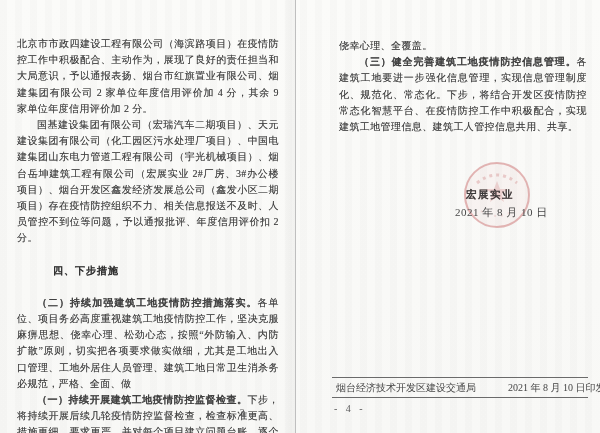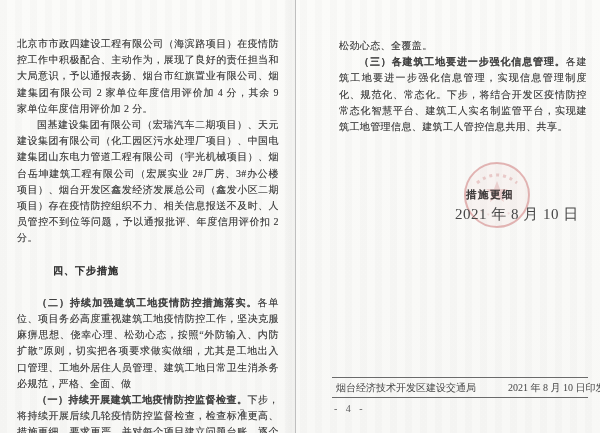--- a/index.html
+++ b/index.html
@@ -55,21 +55,21 @@
   .seal{
     position:absolute;left:463px;top:161px;width:68px;height:68px;pointer-events:none;
   }
   .sig-org{
     position:absolute;left:466px;top:188px;
     font-size:10.5px;font-weight:bold;color:#3b3b3b;letter-spacing:1.5px;white-space:nowrap;
     text-shadow:0 0 0.6px rgba(120,60,60,0.5);
   }
   .sig-date{
     position:absolute;left:455px;top:205px;
-    font-size:15px;color:#474747;letter-spacing:0.5px;white-space:nowrap;
+    font-size:11px;color:#474747;letter-spacing:0.5px;white-space:nowrap;
   }
 
   
   .footer-rule{position:absolute;height:1px;background:#6a6a6a;left:332px;width:256px;}
   .rule-top{top:377px;}
   .rule-bottom{top:397px;}
   .footer-row{
     position:absolute;left:336px;top:381px;width:250px;
     font-size:10px;color:#444;white-space:nowrap;
   }
@@ -90,35 +90,35 @@
       <p class="para indent"><b class="lead">（一）持续开展建筑工地疫情防控监督检查。</b><span>下步，将持续开展后续几轮疫情防控监督检查，检查标准更高、措施更细、要求更严，并对每个项目建立问题台账，逐个整改销号；对于屡查不改的项目，一律停工整顿。</span></p>
     </div>
     <div class="page-num page-num-left">- 3 -</div>
   </div>
 
   <div class="fold-shadow"></div>
   <div class="fold"></div>
 
   <div class="page page-right">
     <div class="body-text">
-      <p class="para">松劲心态、全覆盖。</p>
-      <p class="para indent"><b class="lead">（三）各建筑工地要进一步强化信息管理。</b><span>各建筑工地要进一步强化信息管理，实现信息管理制度化、规范化、常态化。下步，将结合开发区疫情防控常态化智慧平台、建筑工人实名制监管平台，实现建筑工地管理信息、建筑工人管控信息共用、共享。</span></p>
+      <p class="para">侥幸心理、全覆盖。</p>
+      <p class="para indent"><b class="lead">（三）健全完善建筑工地疫情防控信息管理。</b><span>各建筑工地要进一步强化信息管理，实现信息管理制度化、规范化、常态化。下步，将结合开发区疫情防控常态化智慧平台、在疫情防控工作中积极配合，实现建筑工地管理信息、建筑工人管控信息共用、共享。</span></p>
     </div>
   </div>
 
   <div class="seal">
     <svg width="68" height="68" viewBox="0 0 68 68">
       <circle cx="34" cy="34" r="32" fill="none" stroke="var(--seal-red)" stroke-width="2" opacity="0.55"></circle>
       <circle cx="34" cy="34" r="32" fill="var(--seal-red)" opacity="0.05"></circle>
       <polygon points="34,20 37,28 45,28 39,33 41,41 34,36 27,41 29,33 23,28 31,28" fill="var(--seal-red)" opacity="0.28"></polygon>
       <path d="M14 22 Q 34 6 54 22" fill="none" stroke="var(--seal-red)" stroke-width="3" stroke-dasharray="3 4" opacity="0.35"></path>
       <path d="M18 50 Q 34 60 50 50" fill="none" stroke="var(--seal-red)" stroke-width="2" stroke-dasharray="2 5" opacity="0.2"></path>
     </svg>
   </div>
-  <div class="sig-org">措施更细</div>
+  <div class="sig-org">宏展实业</div>
   <div class="sig-date">2021 年 8 月 10 日</div>
 
   <div class="footer-rule rule-top"></div>
   <div class="footer-row">
     <span class="footer-issuer">烟台经济技术开发区建设交通局</span><span class="footer-date">2021 年 8 月 10 日印发</span>
   </div>
   <div class="footer-rule rule-bottom"></div>
   <div class="page-num page-num-right">- 4 -</div>
 
 </div>

